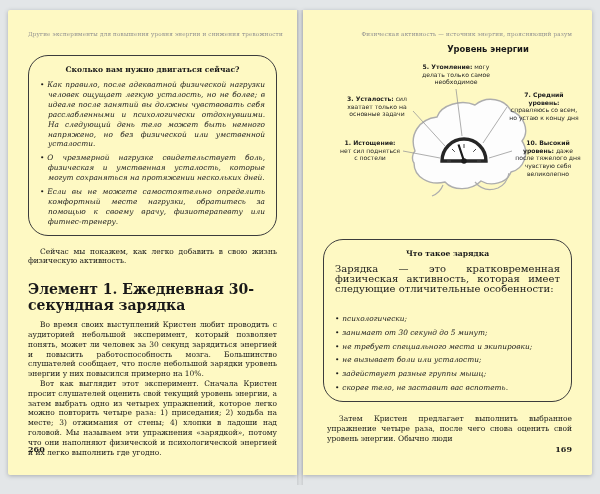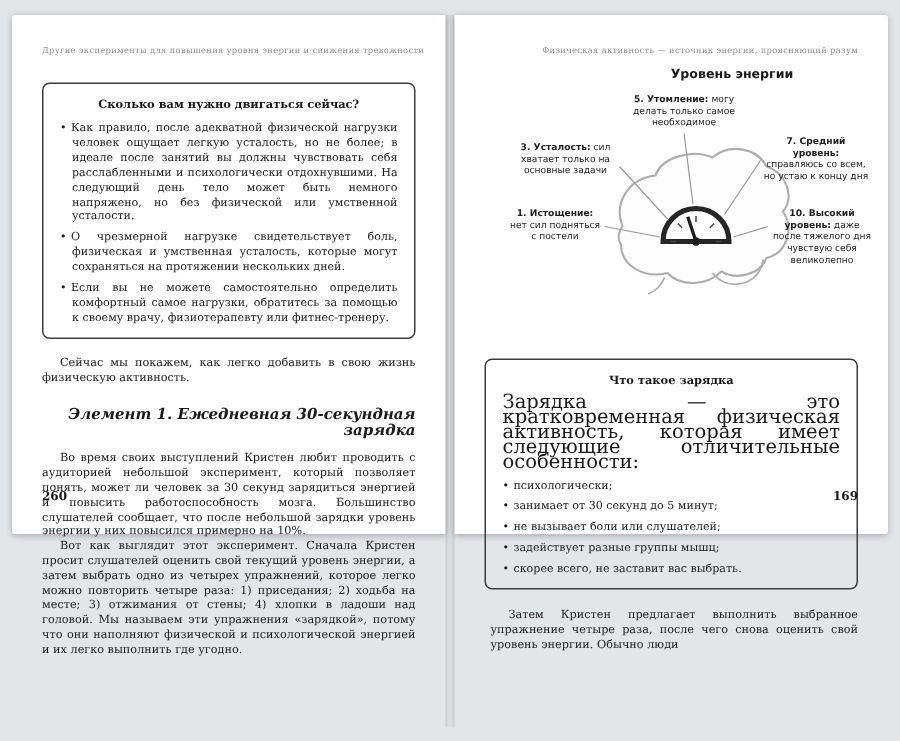--- a/index.html
+++ b/index.html
@@ -1,42 +1,42 @@
 <!DOCTYPE html>
 <html><head>
 <meta charset="utf-8">
 <style>
   * { box-sizing: border-box; margin: 0; padding: 0; }
   html, body { width: 600px; height: 494px; }
   body { font-family: "DejaVu Serif", "Liberation Serif", serif; }
 
   .canvas { position: relative; width: 600px; height: 494px; background: #e3e6e8; color: #1a1a1a; overflow: hidden; }
 
-  .page { position: absolute; top: 10px; width: 289px; height: 346px; background: #ffffff; box-shadow: 0 1px 4px rgba(60,70,80,.35); }
+  .page { position: absolute; top: 10px; width: 289px; height: 465px; background: #fef9c3; box-shadow: 0 1px 4px rgba(60,70,80,.35); }
   .page-left  { left: 8px;   border-radius: 2px 0 0 2px; }
   .page-right { left: 303px; border-radius: 0 2px 2px 0; }
   .spine { position: absolute; top: 10px; left: 297px; width: 6px; height: 475px;
            background: linear-gradient(90deg, rgba(0,0,0,.10), rgba(0,0,0,.02) 50%, rgba(0,0,0,.10)); }
 
   .running-head { margin: 21px 20px 0; font-size: 5.6px; letter-spacing: .2px; color: #8f8f8f; white-space: nowrap; }
   .running-head.right { text-align: right; }
 
-  .info-box { margin: 18px 20px 0; border: 1px solid #3c3c3c; border-radius: 5px; padding: 9px 11px 8px; }
+  .info-box { margin: 18px 20px 0; border: 1px solid #3c3c3c; border-radius: 20px; padding: 9px 11px 8px; }
   .box-title { text-align: center; font-weight: bold; font-size: 7.6px; margin-bottom: 6px; }
-  .info-box ul { list-style: none; }
+  .info-box ul { list-style: none; font-style: italic; }
   .info-box li { font-size: 7.4px; line-height: 9.9px; text-align: justify; padding-left: 8px; text-indent: -8px; margin-bottom: 4px; }
   .info-box li::before { content: "\2022\2009\2009"; }
   .info-box li:last-child { margin-bottom: 0; }
-  .box-intro { font-size: 13px; line-height: 9.9px; text-align: justify; margin-bottom: 5px; }
+  .box-intro { font-size: 10px; line-height: 9.9px; text-align: justify; margin-bottom: 20px; }
 
   .para { margin: 0 20px; font-size: 7.5px; line-height: 9.8px; text-align: justify; }
   .para.indent { text-indent: 12px; }
   .intro-para { margin-top: 11px; }
   .closing-para { margin-top: 12px; margin-left: 24px; }
-  .section-heading { margin: 15px 20px 7px; font-size: 10px; font-style: italic; font-weight: bold; text-align: right; }
+  .section-heading { margin: 15px 20px 7px; font-size: 14px; font-weight: bold; }
 
   .page-num { position: absolute; bottom: 21px; font-size: 8px; font-weight: bold; }
   .page-num.left  { left: 20px; }
   .page-num.right { right: 20px; }
 
   .diagram { position: relative; height: 172px; margin-top: 2px; }
   .diagram-title { position: absolute; left: 124px; top: 5px; width: 122px; text-align: center;
                    font-weight: bold; font-size: 8.4px; font-family: "DejaVu Sans", "Liberation Sans", sans-serif; }
   .dsvg { position: absolute; left: 0; top: 0; }
   .dlabel { position: absolute; font-family: "DejaVu Sans", "Liberation Sans", sans-serif;
@@ -61,21 +61,21 @@
 <div class="canvas">
 
   <div class="page page-left">
     <div class="running-head">Другие эксперименты для повышения уровня энергии и снижения тревожности</div>
 
     <div class="info-box">
       <div class="box-title">Сколько вам нужно двигаться сейчас?</div>
       <ul>
         <li>Как правило, после адекватной физической нагрузки человек ощущает легкую усталость, но не более; в идеале после занятий вы должны чувствовать себя расслабленными и психологически отдохнувшими. На следующий день тело может быть немного напряжено, но без физической или умственной усталости.</li>
         <li>О чрезмерной нагрузке свидетельствует боль, физическая и умственная усталость, которые могут сохраняться на протяжении нескольких дней.</li>
-        <li>Если вы не можете самостоятельно определить комфортный самое нагрузки, обратитесь за помощью к своему врачу, физиотерапевту или фитнес-тренеру.</li>
+        <li>Если вы не можете самостоятельно определить комфортный месте нагрузки, обратитесь за помощью к своему врачу, физиотерапевту или фитнес-тренеру.</li>
       </ul>
     </div>
 
     <p class="para indent intro-para">Сейчас мы покажем, как легко добавить в свою жизнь физическую активность.</p>
 
     <h3 class="section-heading">Элемент 1. Ежедневная 30-секундная зарядка</h3>
 
     <p class="para indent">Во время своих выступлений Кристен любит проводить с аудиторией небольшой эксперимент, который позволяет понять, может ли человек за 30 секунд зарядиться энергией и повысить работоспособность мозга. Большинство слушателей сообщает, что после небольшой зарядки уровень энергии у них повысился примерно на 10%.</p>
     <p class="para indent">Вот как выглядит этот эксперимент. Сначала Кристен просит слушателей оценить свой текущий уровень энергии, а затем выбрать одно из четырех упражнений, которое легко можно повторить четыре раза: 1) приседания; 2) ходьба на месте; 3) отжимания от стены; 4) хлопки в ладоши над головой. Мы называем эти упражнения «зарядкой», потому что они наполняют физической и психологической энергией и их легко выполнить где угодно.</p>
 
@@ -145,23 +145,24 @@
         <span>даже после тяжелого дня чувствую себя великолепно</span>
       </div>
     </div>
 
     <div class="info-box" style="margin-top:28px;">
       <div class="box-title">Что такое зарядка</div>
       <div class="box-intro">Зарядка — это кратковременная физическая активность, которая имеет следующие отличительные особенности:</div>
       <ul>
         <li>психологически;</li>
         <li>занимает от 30 секунд до 5 минут;</li>
-        <li>не вызывает боли или слушателей;</li>
+        <li>не требует специального места и экипировки;</li>
+        <li>не вызывает боли или усталости;</li>
         <li>задействует разные группы мышц;</li>
-        <li>скорее всего, не заставит вас выбрать.</li>
+        <li>скорее тело, не заставит вас вспотеть.</li>
       </ul>
     </div>
 
     <p class="para indent closing-para">Затем Кристен предлагает выполнить выбранное упражнение четыре раза, после чего снова оценить свой уровень энергии. Обычно люди</p>
 
     <div class="page-num right">169</div>
   </div>
 
 </div>
 

